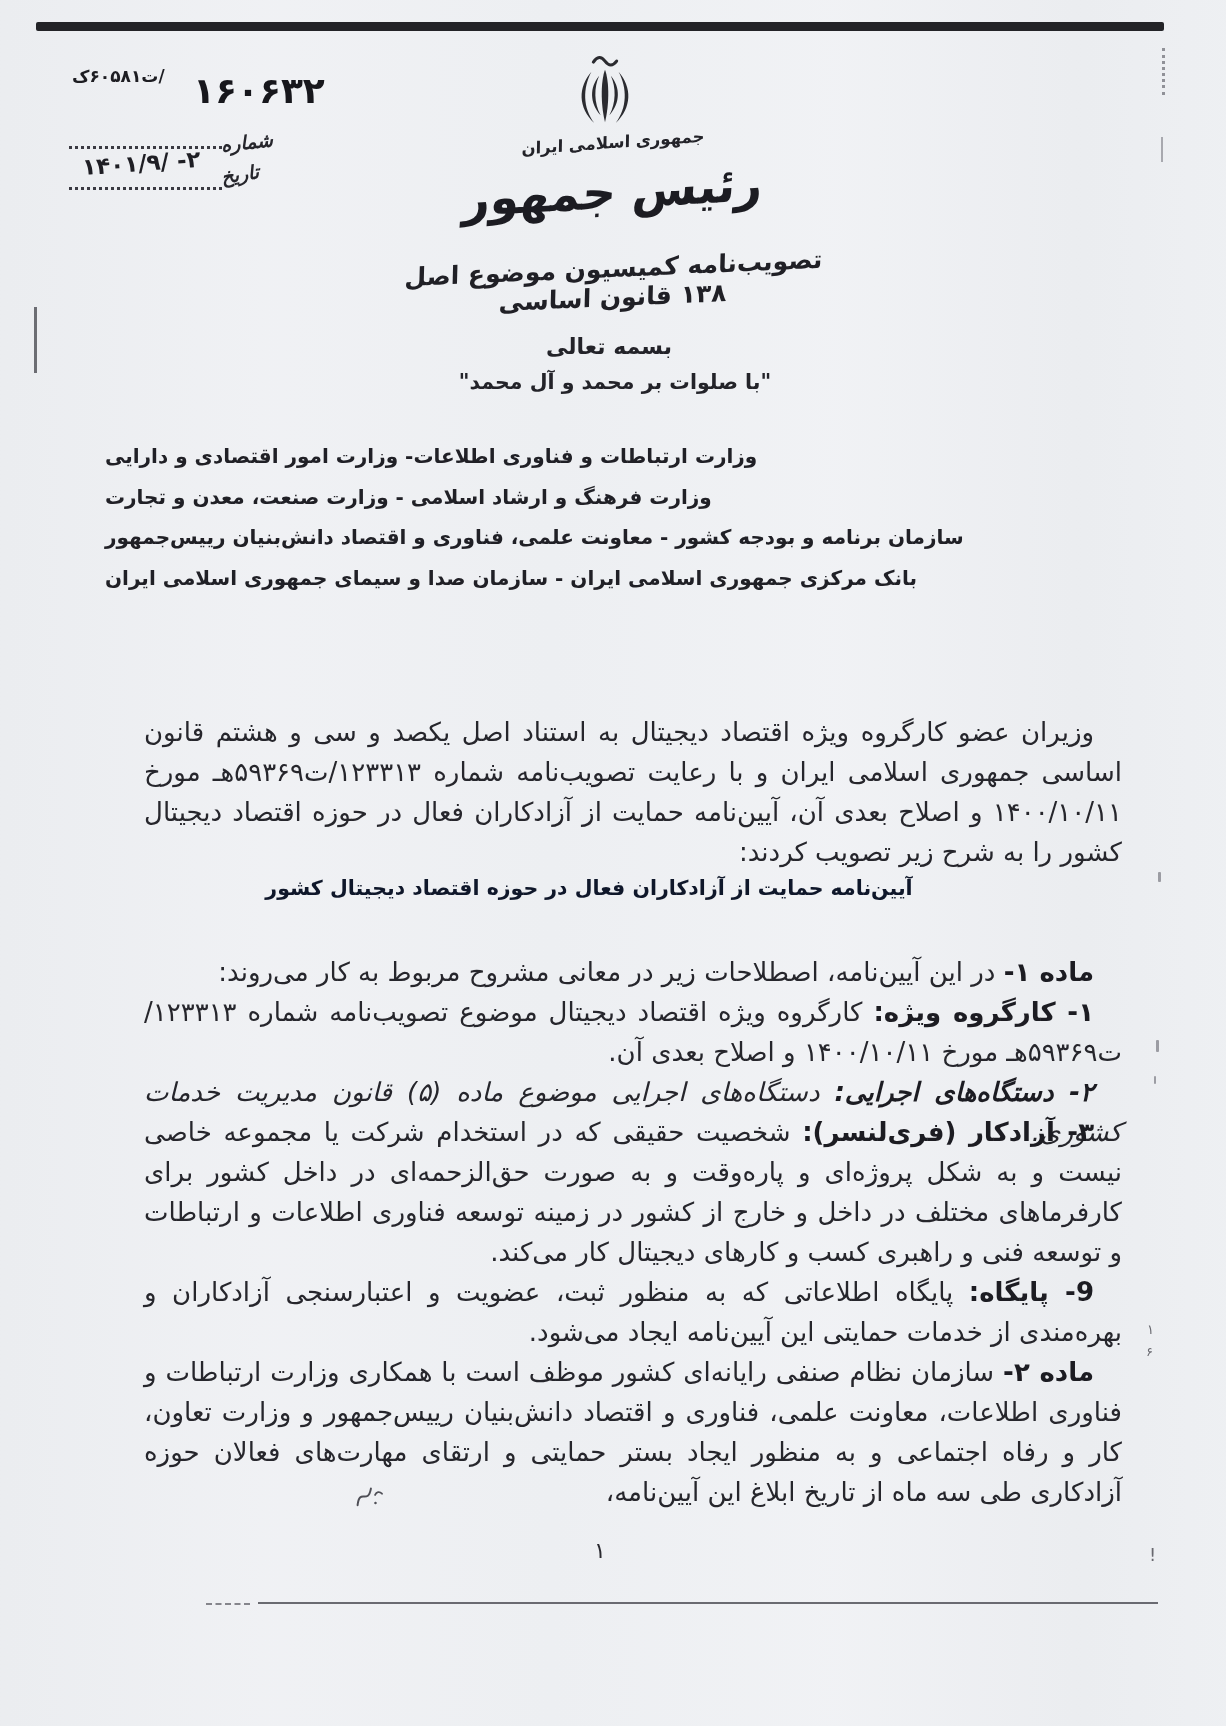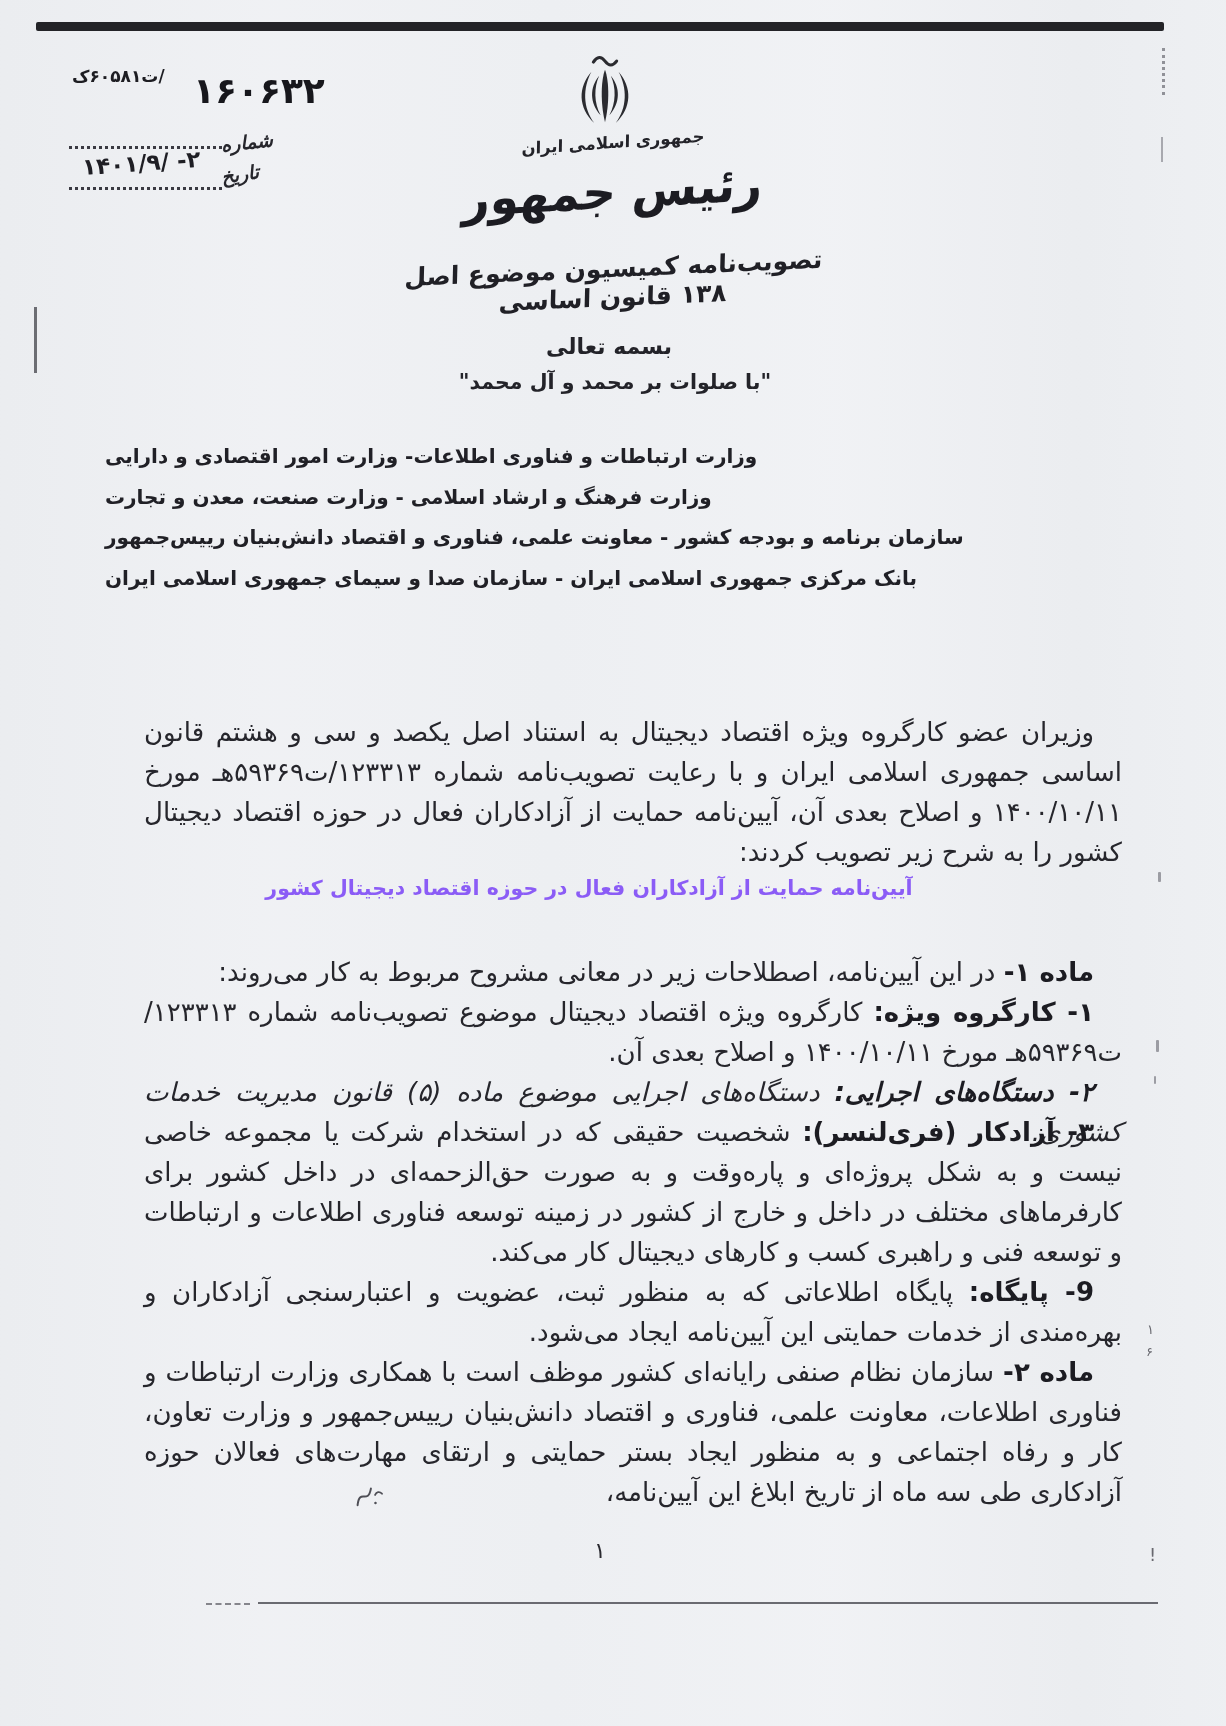--- a/index.html
+++ b/index.html
@@ -34,21 +34,21 @@
   .pres-title{left:463px;top:164px;width:300px;text-align:center;font-size:47px;font-weight:bold;transform:rotate(-3deg) skewX(-7deg);color:#1c1c22;}
   .subtitle{left:388px;top:254px;width:450px;text-align:center;font-size:25px;font-weight:bold;transform:rotate(-2.5deg) skewX(-4deg);color:#202026;}
   .invocation1{left:99px;top:334px;width:1020px;text-align:center;font-size:22px;font-weight:bold;}
   .invocation2{left:105px;top:370px;width:1020px;text-align:center;font-size:20.5px;font-weight:bold;}
   
   .recipients{left:105px;top:436px;width:940px;text-align:left;font-size:20px;font-weight:bold;line-height:40.5px;color:#202026;}
   
   .bodypar{left:100px;width:978px;font-size:26px;line-height:40px;text-align:justify;text-indent:28px;color:#26262c;margin-left:44px;}
   .bodypar b{font-weight:bold;color:#1c1c22;}
   .preamble{top:712px;}
-  .reg-title{left:100px;top:876px;width:978px;text-align:center;font-size:20.5px;font-weight:bold;color:#8b5cf6;}
+  .reg-title{left:100px;top:876px;width:978px;text-align:center;font-size:20.5px;font-weight:bold;color:#0f172a;}
   .p-m1{top:952px;}
   .p-i1{top:992px;}
   .p-i2{top:1072px;font-style:italic;}
   .p-i3{top:1112px;}
   .p-i4{top:1272px;}
   .p-m2{top:1352px;}
   .page-num{left:560px;top:1538px;width:80px;text-align:center;font-size:22px;color:#2a2a30;}
   
   .left-vline{left:34px;top:307px;width:3px;height:66px;background:#4c4c54;opacity:.8;}
   .tick-dotted{left:1162px;top:48px;height:47px;width:0;border-left:3px dotted #6a6a72;opacity:.7;}

